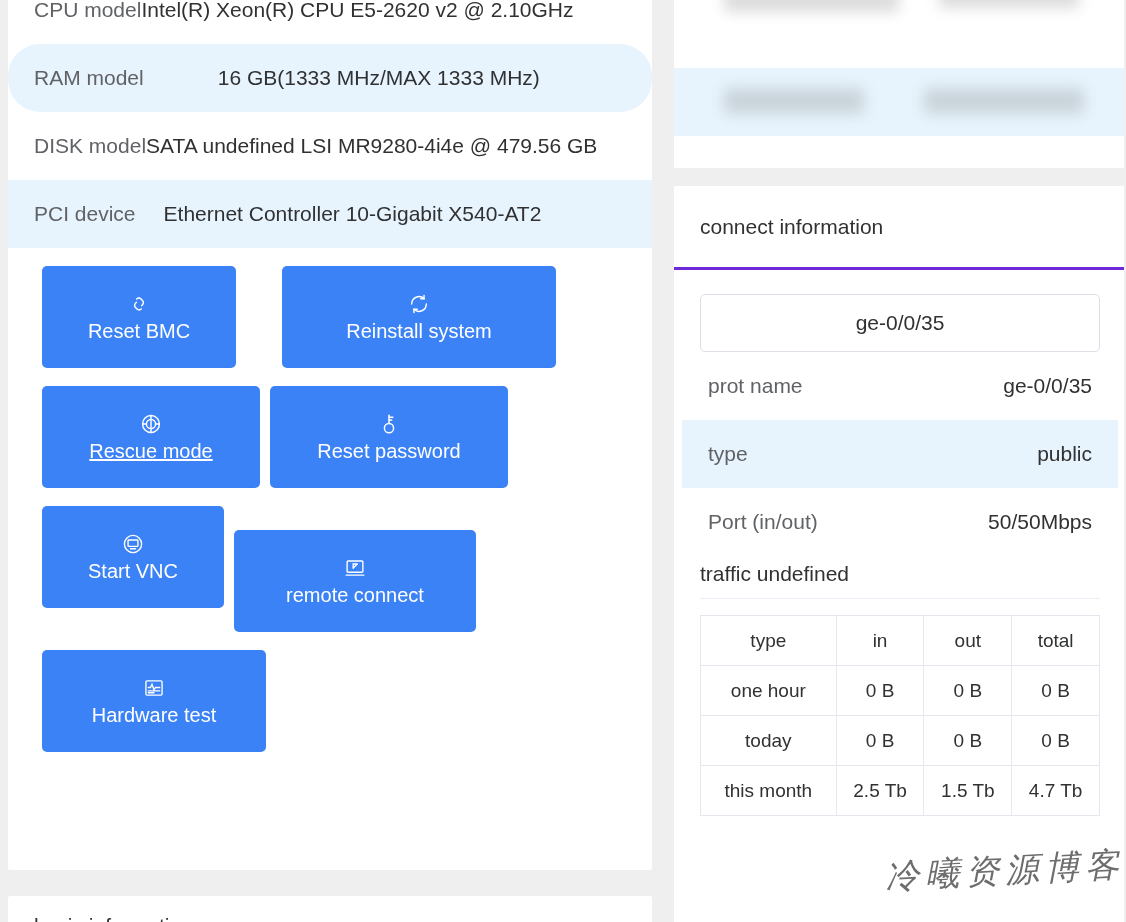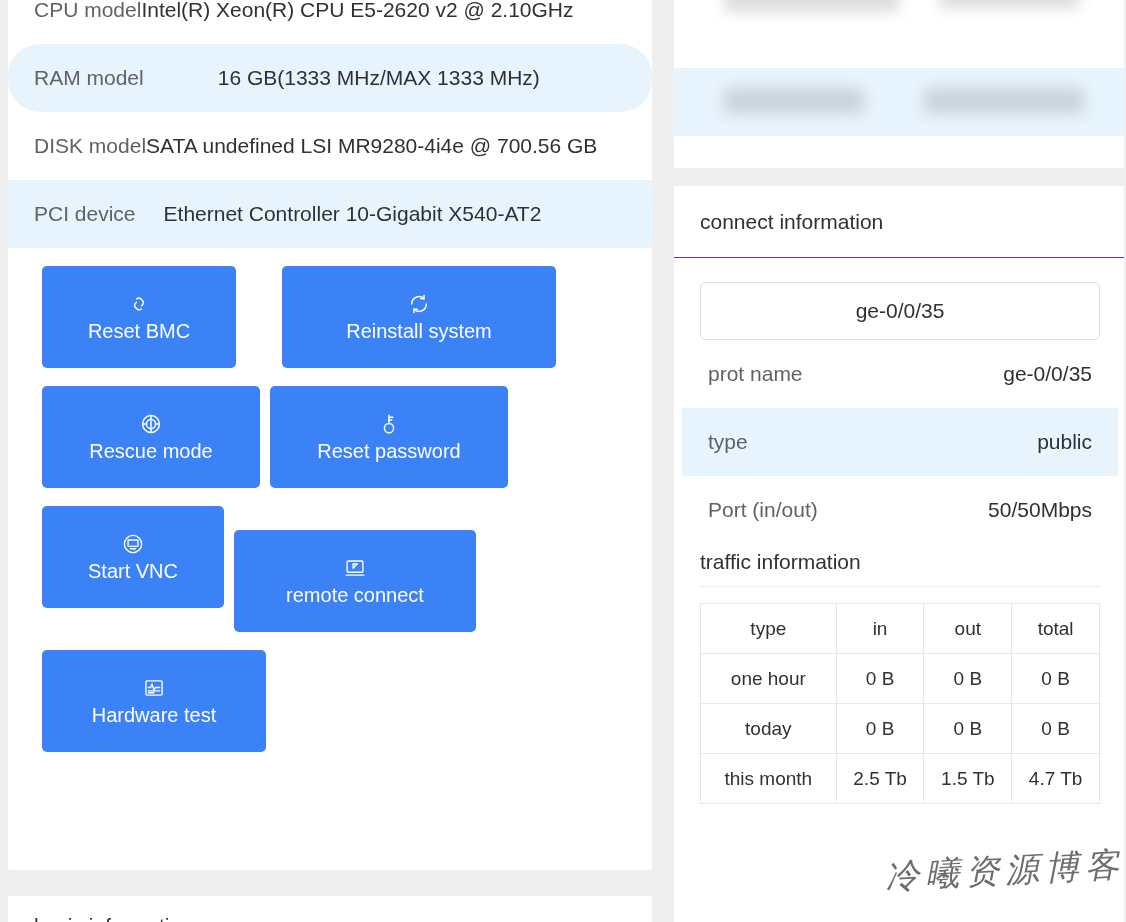--- a/index.html
+++ b/index.html
@@ -111,21 +111,21 @@
     display: block;
     width: 22px;
     height: 22px;
     line-height: 0;
   }
   .act-btn .ico svg { display: block; width: 22px; height: 22px; }
   .act-btn .lbl { display: block; }
 
   .w-bmc      { width: 194px; }
   .w-reinst   { width: 274px; margin-left: 36px; }
-  .w-rescue   { width: 218px; }
+  .w-rescue   { width: 218px; text-decoration: underline; }
   .w-reset-pw { width: 238px; }
   .w-vnc      { width: 182px; }
   .w-remote   { width: 242px; margin-top: 24px; }
   .w-hwtest   { width: 224px; }
 
   
   .card-bottom {
     position: absolute;
     left: 8px;
     top: 896px;
@@ -182,27 +182,27 @@
     position: absolute;
     left: 0;
     top: 186px;
     width: 452px;
     height: 760px;
     background: #ffffff;
     overflow: hidden;
   }
 
   .conn-header {
-    height: 72px;
+    height: 84px;
     display: flex;
     align-items: center;
     padding: 0 26px;
     font-size: 21px;
     color: #303133;
-    border-bottom: 1px solid #6d28d9;
+    border-bottom: 3px solid #6d28d9;
   }
 
   .conn-body { padding: 24px 26px 0 26px; }
 
   .port-tab {
     height: 58px;
     border: 1px solid #dcdfe6;
     border-radius: 5px;
     display: flex;
     align-items: center;
@@ -287,21 +287,21 @@
         <span class="spec-value">Intel(R) Xeon(R) CPU E5-2620 v2 @ 2.10GHz</span>
       </div>
 
       <div class="spec-row striped row-ram">
         <span class="spec-label">RAM model</span>
         <span class="spec-value">16 GB(1333 MHz/MAX 1333 MHz)</span>
       </div>
 
       <div class="spec-row row-disk">
         <span class="spec-label">DISK model</span>
-        <span class="spec-value">SATA undefined LSI MR9280-4i4e @ 700.56 GB</span>
+        <span class="spec-value">SATA undefined LSI MR9280-4i4e @ 479.56 GB</span>
       </div>
 
       <div class="spec-row striped row-pci">
         <span class="spec-label">PCI device</span>
         <span class="spec-value">Ethernet Controller 10-Gigabit X540-AT2</span>
       </div>
 
       <div class="btn-grid">
 
         <button class="act-btn w-bmc">
@@ -423,21 +423,21 @@
         <div class="kv-row striped">
           <span class="kv-key">type</span>
           <span class="kv-val">public</span>
         </div>
 
         <div class="kv-row">
           <span class="kv-key">Port (in/out)</span>
           <span class="kv-val">50/50Mbps</span>
         </div>
 
-        <div class="traffic-title">traffic information</div>
+        <div class="traffic-title">traffic undefined</div>
 
         <table class="traffic">
           <tbody>
             <tr>
               <td class="c-type">type</td>
               <td>in</td>
               <td>out</td>
               <td>total</td>
             </tr>
             <tr>

